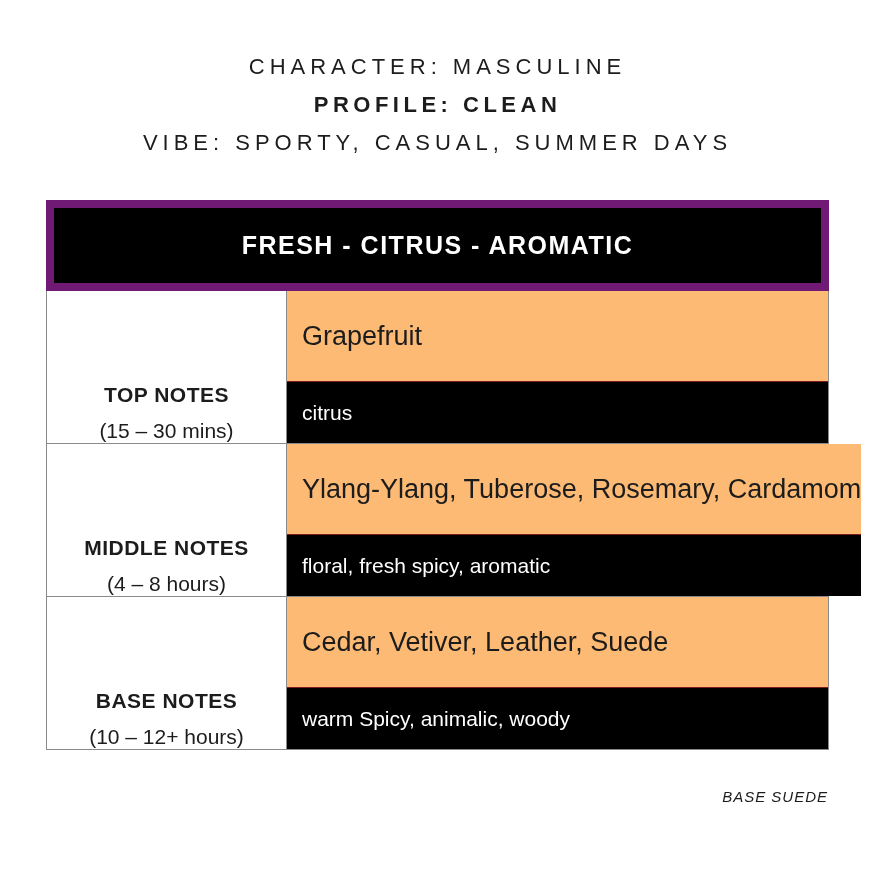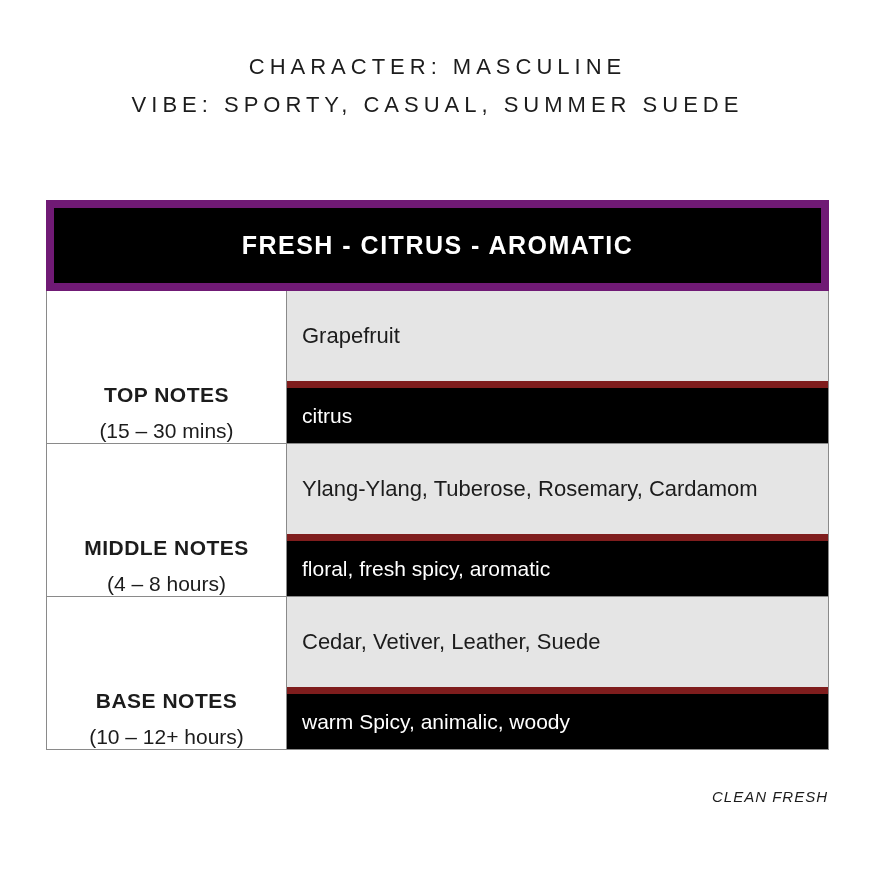--- a/index.html
+++ b/index.html
@@ -96,36 +96,36 @@
     flex: 1;
     display: flex;
     flex-direction: column;
   }
   .t-notes {
     box-sizing: border-box;
     height: 90px;
     display: flex;
     align-items: center;
     padding-left: 15px;
-    font-size: 22px;
+    font-size: 27px;
     font-weight: 300;
-    background: #e5e5e5;
+    background: #fdba74;
     white-space: nowrap;
   }
   .t-accord {
     box-sizing: border-box;
     flex: 1;
     background: #000000;
     color: #ffffff;
     display: flex;
     align-items: center;
     padding-left: 15px;
     font-size: 21px;
     font-weight: 300;
-    border-top: 7px solid #7f1d1d;
+    border-top: 1px solid #7f1d1d;
     white-space: nowrap;
   }
 
   
   .fragrance-name {
     position: absolute;
     right: 47px;
     top: 788px;
     font-size: 15px;
     font-style: italic;
@@ -135,21 +135,22 @@
     white-space: nowrap;
   }
 </style>
 </head>
 <body>
 
 <div class="sheet">
 
   <div class="meta">
     <div class="meta-line">CHARACTER: MASCULINE</div>
-    <div class="meta-line">VIBE: SPORTY, CASUAL, SUMMER SUEDE</div>
+    <div class="meta-line bold">PROFILE: CLEAN</div>
+    <div class="meta-line">VIBE: SPORTY, CASUAL, SUMMER DAYS</div>
   </div>
 
   <div class="fragrance-table">
 
     <div class="accord-header">FRESH - CITRUS - AROMATIC</div>
 
     <div class="t-row">
       <div class="t-label-cell">
         <div class="t-label">TOP NOTES</div>
         <div class="t-duration">(15 – 30 mins)</div>
@@ -177,15 +178,15 @@
         <div class="t-duration">(10 – 12+ hours)</div>
       </div>
       <div class="t-right">
         <div class="t-notes">Cedar, Vetiver, Leather, Suede</div>
         <div class="t-accord">warm Spicy, animalic, woody</div>
       </div>
     </div>
 
   </div>
 
-  <div class="fragrance-name">CLEAN FRESH</div>
+  <div class="fragrance-name">BASE SUEDE</div>
 
 </div>
 
 </body></html>

